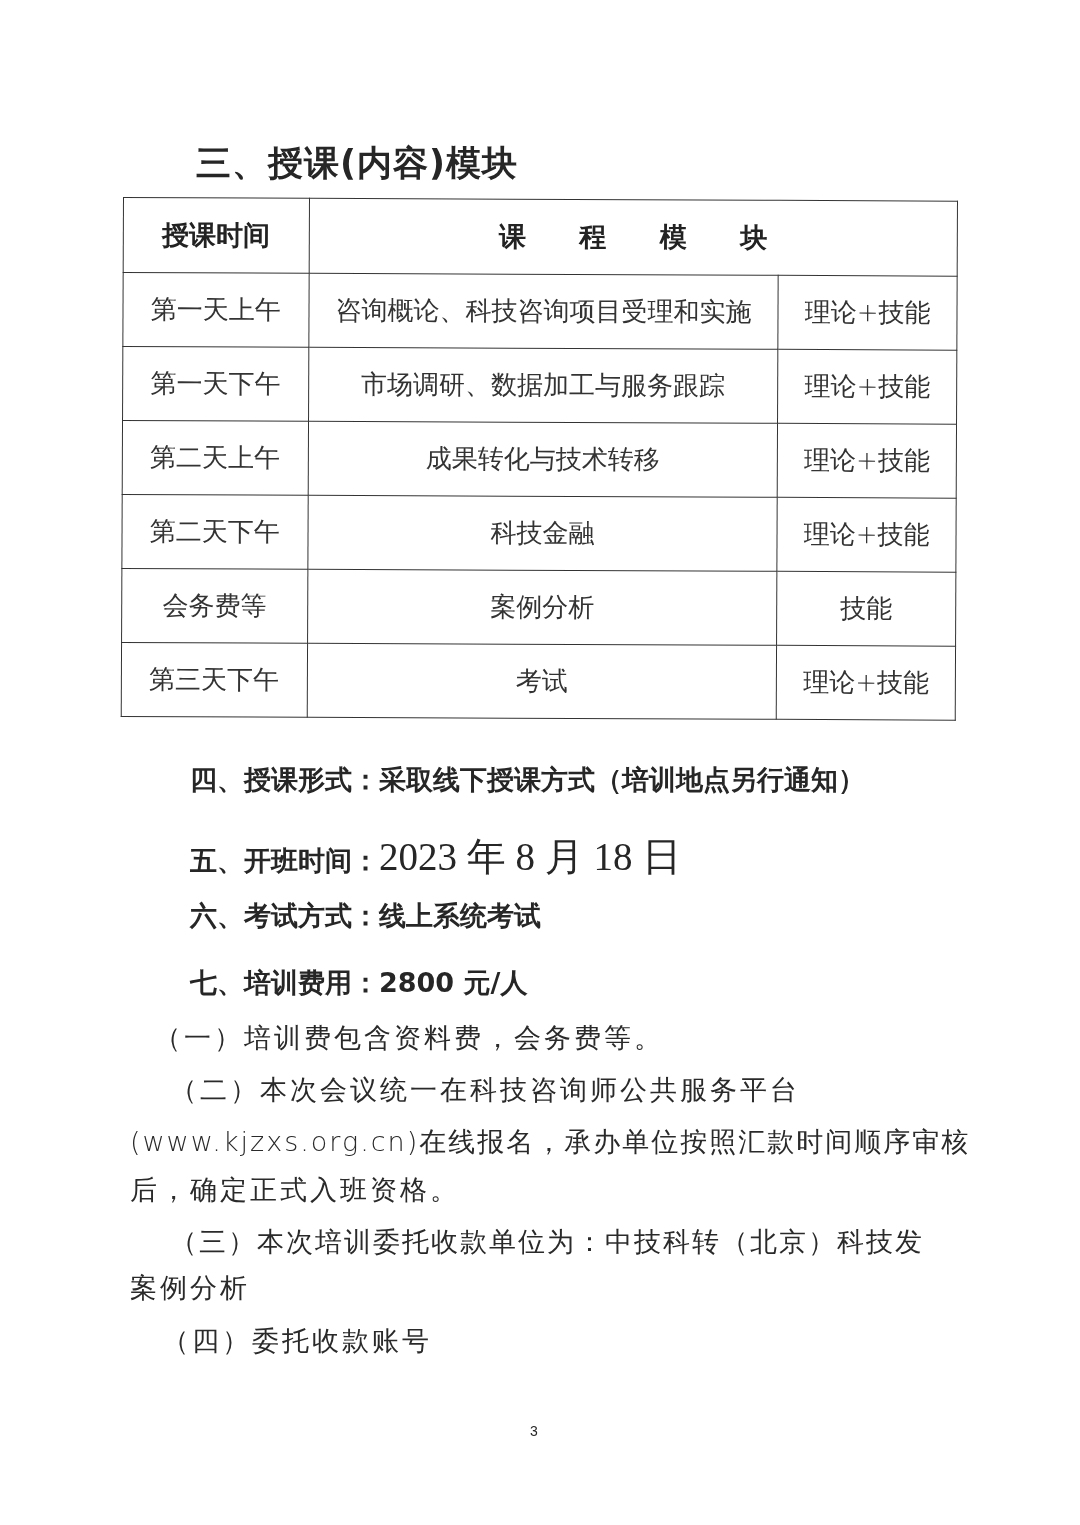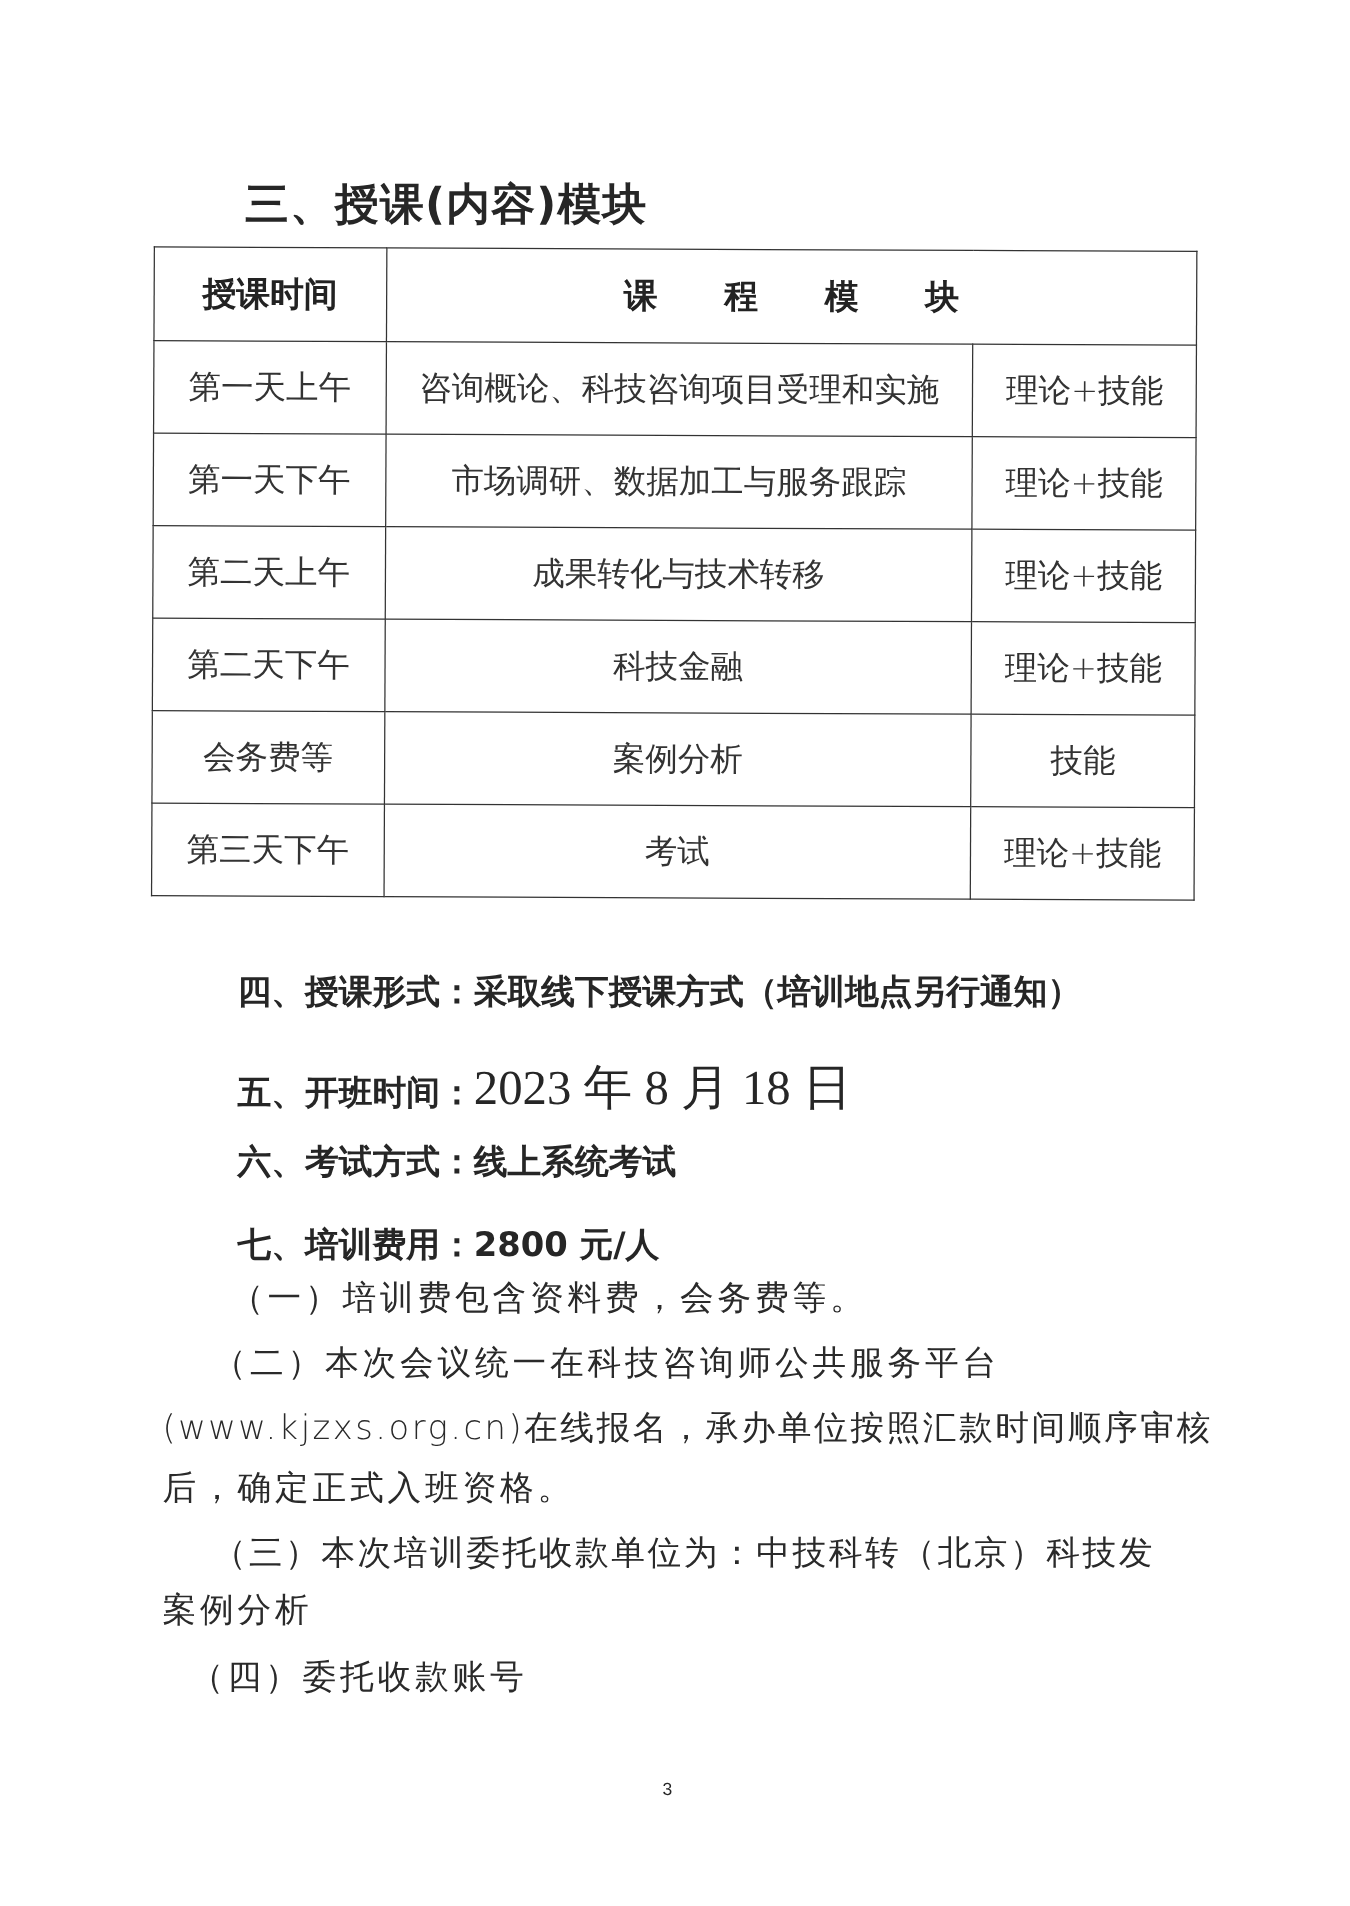--- a/index.html
+++ b/index.html
@@ -19,21 +19,21 @@
     border:1.8px solid #333; text-align:center; font-size:26px; padding:0;
     font-family:"DejaVu Sans", "Liberation Sans", sans-serif; font-weight:300; color:#333;
   }
   .tbl td.hd { font-weight:bold; font-size:27px; color:#222; }
   .tbl tr.head td { height:74px; }
   .tbl tr.row td { height:73px; }
   .c1 { width:185px; } .c2 { width:470px; } .c3 { width:178px; }
   .ls { letter-spacing:22px; padding-left:22px !important; }
   .sec {
     position:absolute; left:190px; font-size:27px;
-    font-family:"DejaVu Sans", "Liberation Sans", sans-serif; white-space:nowrap;margin-top:13px;
+    font-family:"DejaVu Sans", "Liberation Sans", sans-serif; white-space:nowrap;
   }
   .sec b { font-weight:bold; }
   .sec .plain { font-family:"Liberation Serif", "DejaVu Serif", serif; font-weight:normal; font-size:39px; }
   .para {
     position:absolute; font-size:27px; white-space:nowrap; letter-spacing:3px;
     font-family:"DejaVu Sans", "Liberation Sans", sans-serif; font-weight:300; color:#2a2a2a;
   }
   .pagenum { position:absolute; left:530px; top:1423px; font-size:14px; font-family:"Liberation Sans", sans-serif; }
 </style>
 </head>
@@ -86,21 +86,21 @@
 <div class="sec" style="top:830px;">
   <b>五、开班时间：</b><span class="plain">2023 年 8 月 18 日</span>
 </div>
 <div class="sec" style="top:898px;">
   <b>六、考试方式：</b><b>线上系统考试</b>
 </div>
 <div class="sec" style="top:965px;text-align:right;">
   <b>七、培训费用：</b><b>2800 元/人</b>
 </div>
 
-<div class="para" style="left:184px; top:1020px;">（一）培训费包含资料费，会务费等。</div>
+<div class="para" style="left:154px; top:1020px;">（一）培训费包含资料费，会务费等。</div>
 <div class="para" style="left:170px; top:1072px;">（二）本次会议统一在科技咨询师公共服务平台</div>
 <div class="para" style="left:130px; top:1124px; letter-spacing:2px;">(www.kjzxs.org.cn)在线报名，承办单位按照汇款时间顺序审核</div>
 <div class="para" style="left:130px; top:1172px;">后，确定正式入班资格。</div>
 <div class="para" style="left:170px; top:1224px; letter-spacing:2px;">（三）本次培训委托收款单位为：中技科转（北京）科技发</div>
 <div class="para" style="left:130px; top:1270px;">案例分析</div>
-<div class="para" style="left:152px; top:1323px;">（四）委托收款账号</div>
+<div class="para" style="left:162px; top:1323px;">（四）委托收款账号</div>
 
 <div class="pagenum">3</div>
 
 </body></html>

